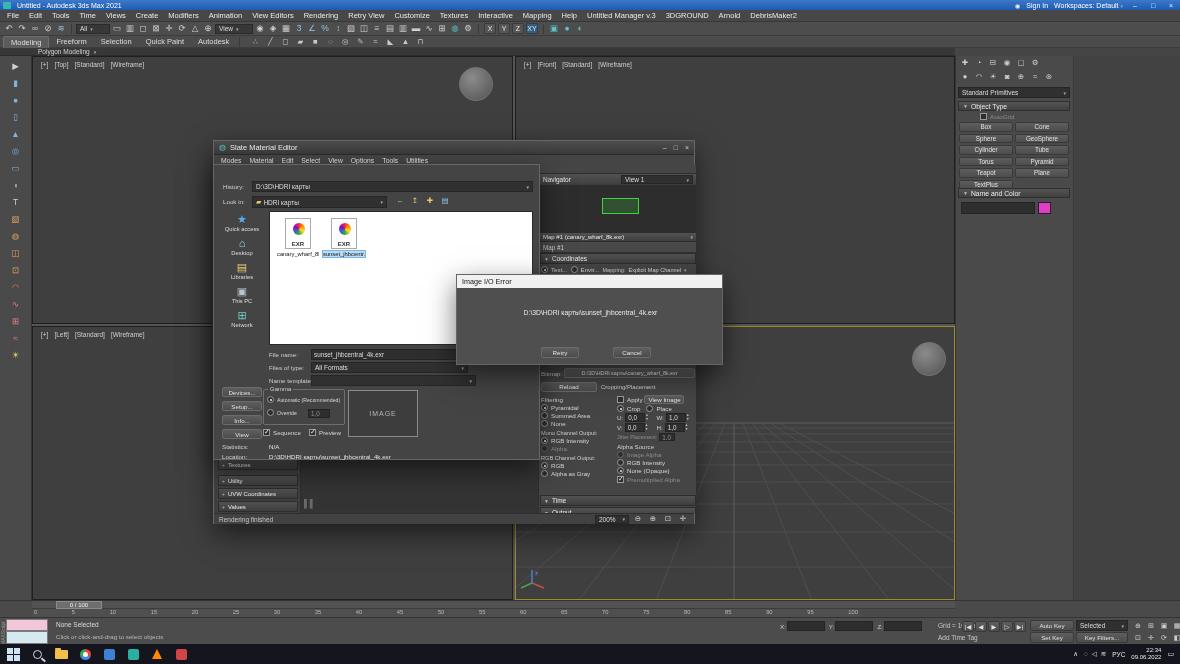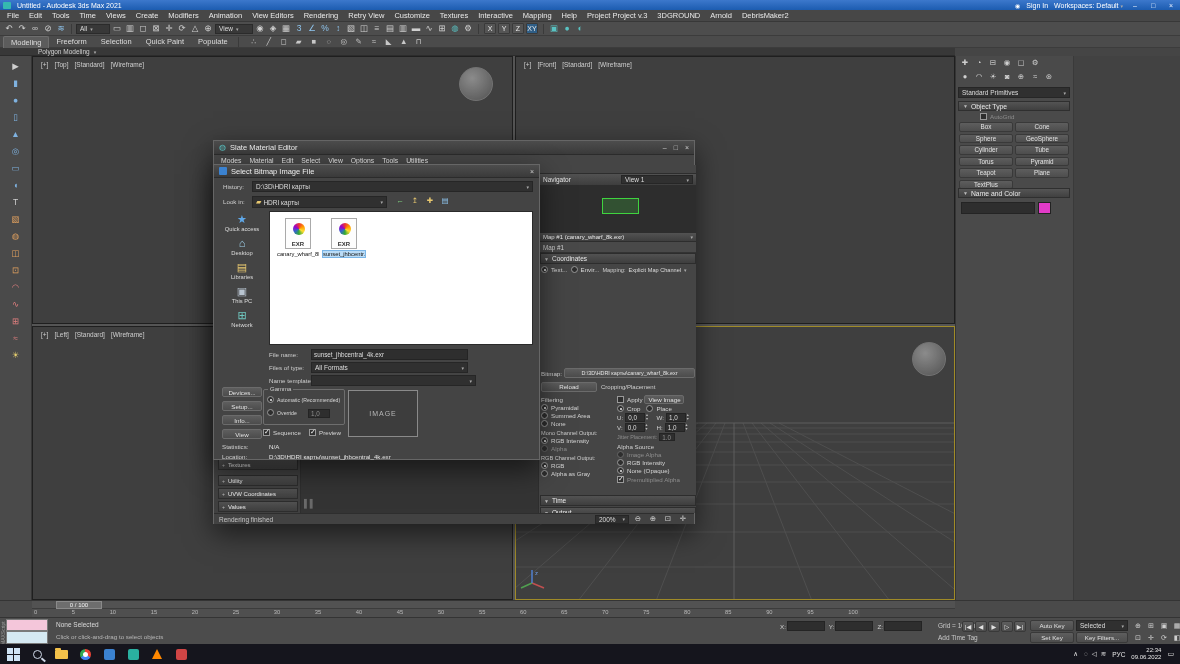--- a/index.html
+++ b/index.html
@@ -139,21 +139,21 @@
       <span class="menu-item">Modifiers</span>
       <span class="menu-item">Animation</span>
       <span class="menu-item">View Editors</span>
       <span class="menu-item">Rendering</span>
       <span class="menu-item">Retry View</span>
       <span class="menu-item">Customize</span>
       <span class="menu-item">Textures</span>
       <span class="menu-item">Interactive</span>
       <span class="menu-item">Mapping</span>
       <span class="menu-item">Help</span>
-      <span class="menu-item">Project Project v.3</span>
+      <span class="menu-item">Untitled Manager v.3</span>
       <span class="menu-item">3DGROUND</span>
       <span class="menu-item">Arnold</span>
       <span class="menu-item">DebrisMaker2</span>
     </div>
 
   <div class="abs toolbar1">
     <span id="tb-a" style="display:flex;gap:1px">
         <span class="ticon" style="color: rgb(208, 208, 208);">↶</span>
         <span class="ticon" style="color: rgb(208, 208, 208);">↷</span>
         <span class="ticon" style="color: rgb(208, 208, 208);">∞</span>
@@ -212,21 +212,21 @@
         <span class="ticon" style="color: rgb(89, 194, 194);">◐</span>
       </span>
   </div>
 
   <div class="abs row2">
     <span id="rtabs" style="display:flex;align-items:center">
         <span class="rtab active">Modeling</span>
         <span class="rtab">Freeform</span>
         <span class="rtab">Selection</span>
         <span class="rtab">Quick Paint</span>
-        <span class="rtab">Populate</span>
+        <span class="rtab">Autodesk</span>
       </span>
     <span class="sep"></span>
     <span id="tb-r2" style="display:flex;gap:3px;margin-left:6px">
         <span class="ticon sm" style="color: rgb(200, 200, 200);">∴</span>
         <span class="ticon sm" style="color: rgb(200, 200, 200);">╱</span>
         <span class="ticon sm" style="color: rgb(200, 200, 200);">◻</span>
         <span class="ticon sm" style="color: rgb(200, 200, 200);">▰</span>
         <span class="ticon sm" style="color: rgb(200, 200, 200);">■</span>
         <span class="ticon sm" style="color: rgb(200, 200, 200);">◌</span>
         <span class="ticon sm" style="color: rgb(200, 200, 200);">◎</span>
@@ -740,27 +740,20 @@
         <span class="tri">+</span>
         <span>UVW Coordinates</span>
       </div>
       <div class="abs bar3" style="left: 4px; top: 360px; width: 80px; height: 11px; font-size: 6px;">
         <span class="tri">+</span>
         <span>Values</span>
       </div>
     </div>
 
   <div class="abs win" style="left:213px;top:164px;width:327px;height:296px;z-index:20">
-    <div class="wtitle" style="height:13px">
-      <span style="width:8px;height:8px;background:#3b82d0;border-radius:1px;display:inline-block"></span>
-      <span>Select Bitmap Image File</span>
-      <span class="wbtns">
-          <span>×</span>
-        </span>
-    </div>
     <div class="abs lbl" style="left:9px;top:18px">History:</div>
     <div class="abs combo" style="left:38px;top:16px;width:281px;height:11px">
       <span>D:\3D\HDRI карты</span>
         <span class="arr">▾</span>
     </div>
     <div class="abs lbl" style="left:9px;top:33px">Look in:</div>
     <div class="abs combo" style="left:38px;top:31px;width:135px;height:12px">
       <span style="display:flex;align-items:center;gap:2px">
           <span style="color:#e8c86f;font-size:7px">▰</span>
           <span>HDRI карты</span>
@@ -856,14 +849,26 @@
         <i></i>
         <span>Preview</span>
       </span>
 
     <div class="abs lbl" style="left:8px;top:278px">Statistics:</div>
     <div class="abs lbl" style="left:55px;top:278px;color:#e2e2e2">N/A</div>
     <div class="abs lbl" style="left:8px;top:288px">Location:</div>
     <div class="abs lbl" style="left:55px;top:288px;color:#e2e2e2">D:\3D\HDRI карты\sunset_jhbcentral_4k.exr</div>
   </div>
 
+  <div class="abs win" style="left:456px;top:274px;width:267px;height:91px;z-index:30;background:#4f4f4f">
+    <div class="etitle">
+      <span>Image I/O Error</span>
+    </div>
+    <div class="abs" style="left:0;top:34px;width:267px;text-align:center;font-size:6.8px;color:#e8e8e8">D:\3D\HDRI карты\sunset_jhbcentral_4k.exr</div>
+    <div class="abs btn3" style="left:84px;top:72px;width:38px;height:11px">
+        <span>Retry</span>
+      </div>
+    <div class="abs btn3" style="left:156px;top:72px;width:38px;height:11px">
+        <span>Cancel</span>
+      </div>
+  </div>
 
 </div>
 
 </body></html>

